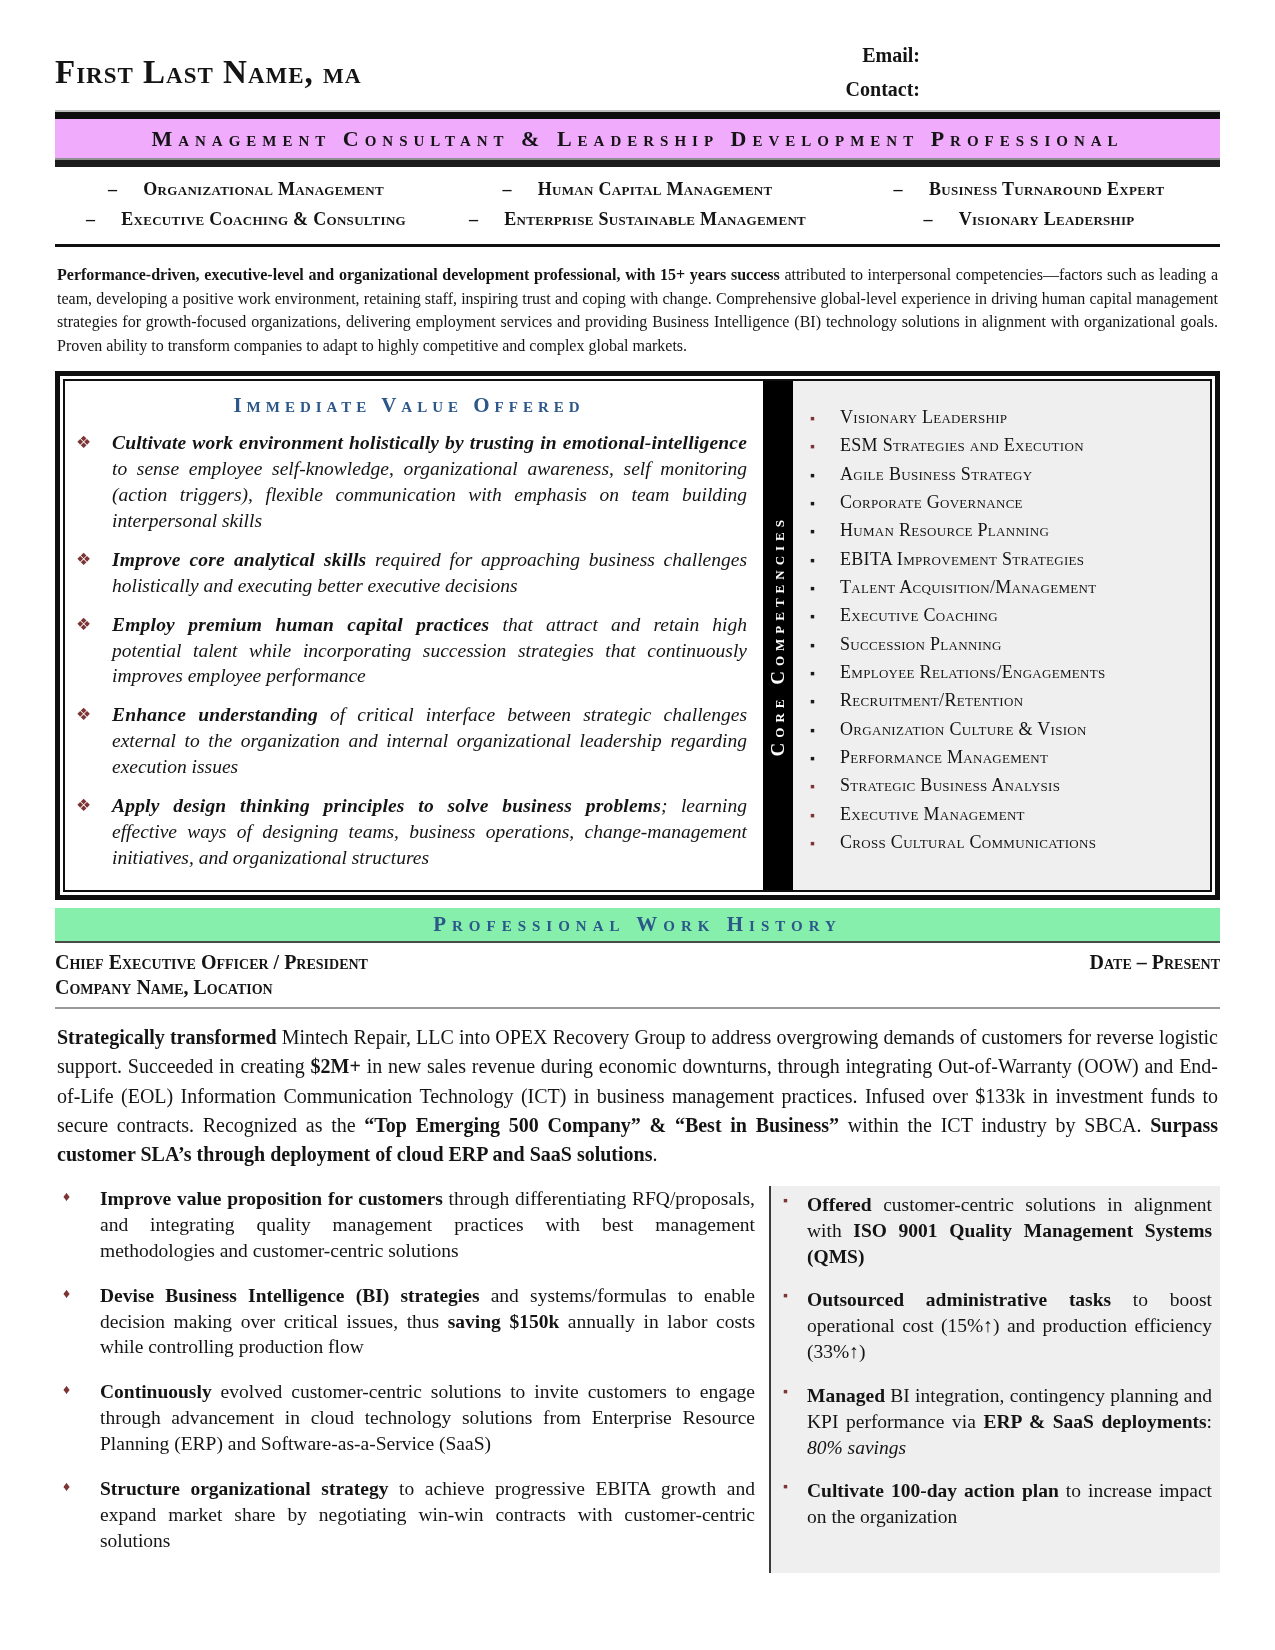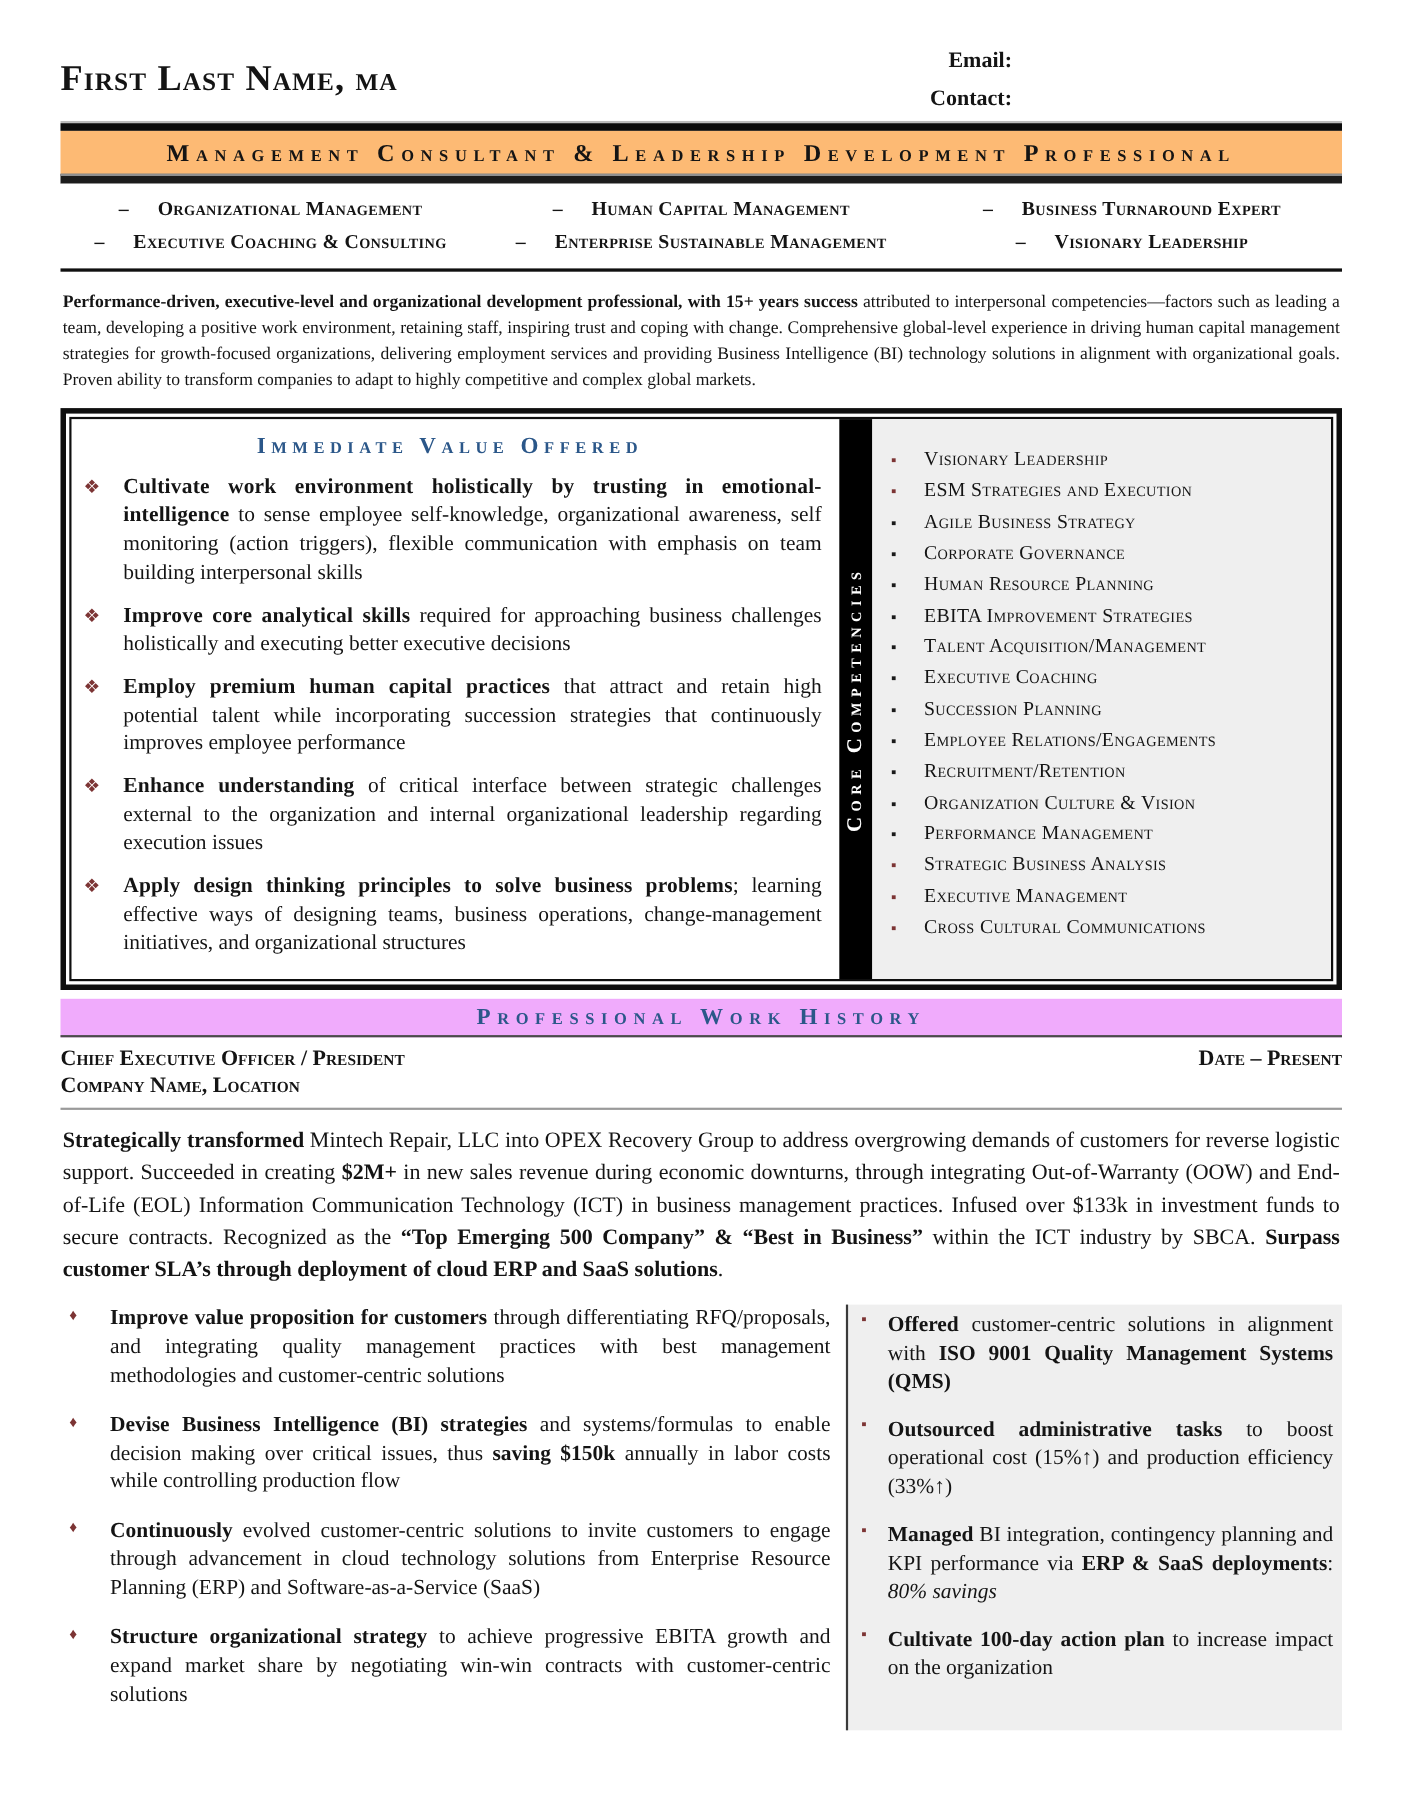--- a/index.html
+++ b/index.html
@@ -19,50 +19,50 @@
   .hdr-right{text-align:right;}
   .hdr-name{text-align:center;font-weight:bold;font-size:33px;font-variant:small-caps;letter-spacing:1px;white-space:nowrap;}
   .hdr-name .suffix{font-size:22px;letter-spacing:1px;}
 
   .rule-thin{height:2px;background:#bdbdbd;margin-top:4px;}
   .rule-thick{height:7px;background:#0d0d0d;}
   .rule-mid{height:7px;background:#1c1c1c;border-top:2px solid #8f8f8f;}
   .rule-black3{height:3px;background:#101010;}
 
   
-  .title-band{background:#fdba74;text-align:center;font-variant:small-caps;font-weight:bold;
+  .title-band{background:#f0abfc;text-align:center;font-variant:small-caps;font-weight:bold;
     font-size:22px;letter-spacing:6px;padding:7px 0 6px 0;}
   .skills{display:grid;grid-template-columns:1fr 1.05fr 1fr;row-gap:9px;padding:12px 0 14px 0;background:#fff;}
   .skill{display:flex;justify-content:center;align-items:baseline;font-variant:small-caps;font-weight:bold;font-size:18px;letter-spacing:0.3px;white-space:nowrap;}
   .skill .dash{margin-right:26px;font-weight:bold;}
 
   
   .summary{margin:16px 2px 14px 2px;font-size:16px;line-height:1.47;text-align:justify;}
 
   
   .vbox-outer{border:5px solid #0f0f0f;padding:3px;background:#fff;}
   .vbox-inner{border:2px solid #0f0f0f;display:flex;align-items:stretch;}
   .vbox-left{flex:0 0 676px;padding:8px 16px 6px 6px;border-radius:30px;}
   .v-heading{color:var(--heading-blue);text-align:center;font-variant:small-caps;font-weight:bold;
     font-size:21px;letter-spacing:5px;margin:4px 0 12px 0;}
   .vb-item{display:flex;margin-bottom:13px;}
   .vb-glyph{flex:0 0 36px;color:var(--bullet-red);font-size:17px;padding-left:5px;padding-top:2px;}
-  .vb-text{flex:1;font-size:19.5px;line-height:1.33;text-align:justify;}
+  .vb-text{flex:1;font-size:19.5px;line-height:1.33;text-align:justify;font-style:italic;}
   .vb-text .b{letter-spacing:0.2px;}
   .vbox-bar{flex:0 0 30px;background:#000;color:#fff;display:flex;align-items:center;justify-content:center;}
   .vbox-bar span{writing-mode:vertical-rl;transform:rotate(180deg);font-variant:small-caps;font-weight:bold;
     font-size:19px;letter-spacing:5px;white-space:nowrap;}
   .vbox-right{flex:1;background:#efefef;padding:24px 6px 10px 10px;}
   .comp-item{display:flex;align-items:baseline;margin-bottom:3.5px;}
   .comp-glyph{flex:0 0 30px;padding-left:7px;font-size:14px;color:#1a1a1a;}
   .comp-item.accent .comp-glyph{color:var(--bullet-red);}
   .comp-label{font-variant:small-caps;font-size:18px;letter-spacing:0.3px;line-height:1.38;white-space:nowrap;}
 
   
-  .wh-band{background:#f0abfc;border-bottom:2px solid #4a4a4a;text-align:center;color:var(--heading-blue);
+  .wh-band{background:#86efac;border-bottom:2px solid #4a4a4a;text-align:center;color:var(--heading-blue);
     font-variant:small-caps;font-weight:bold;font-size:21px;letter-spacing:6px;padding:4px 16px;margin-top:8px;}
   .job-head{display:flex;justify-content:space-between;align-items:baseline;margin-top:8px;
     font-variant:small-caps;font-weight:bold;font-size:20px;}
   .job-company{font-variant:small-caps;font-weight:bold;font-size:20px;margin-top:2px;}
   .rule-gray{height:2px;background:#9a9a9a;margin-top:8px;}
   .job-summary{margin:14px 2px 16px 2px;font-size:20px;line-height:1.47;text-align:justify;}
 
   
   .ach{display:flex;align-items:stretch;}
   .ach-left{flex:0 0 700px;padding-right:14px;}

